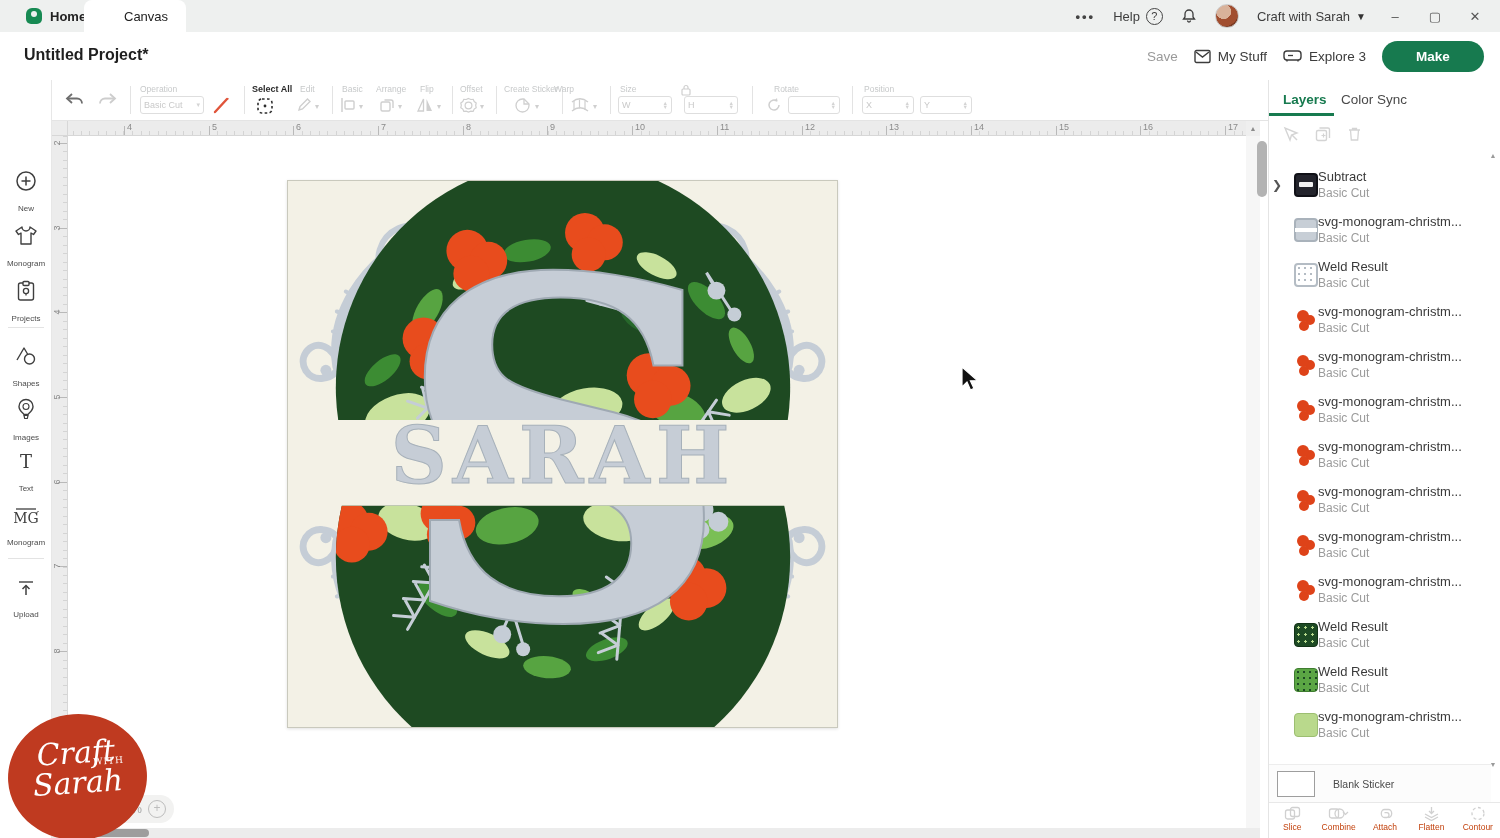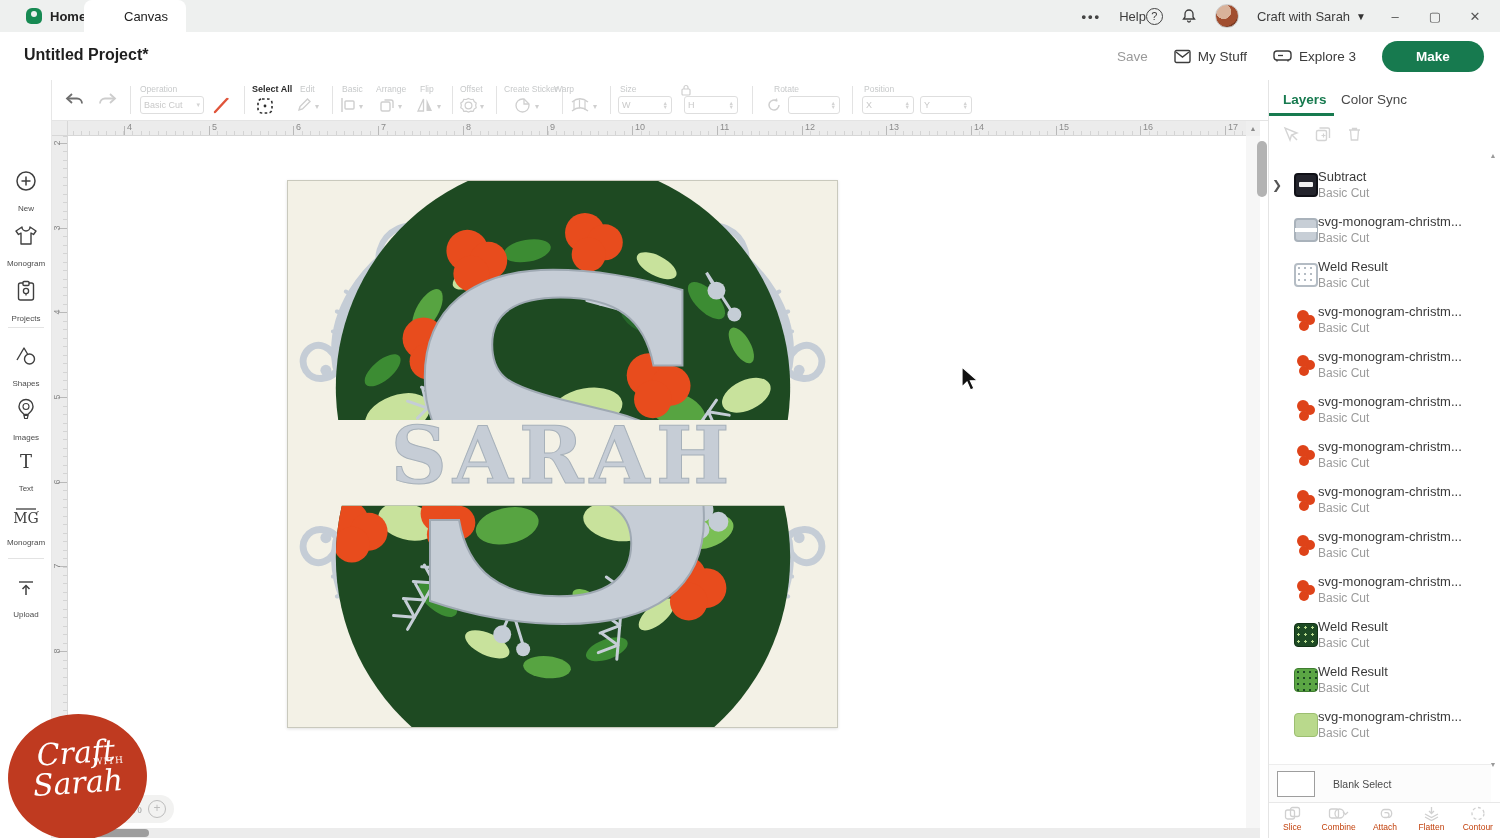--- a/index.html
+++ b/index.html
@@ -17,21 +17,21 @@
   .top-right { position:absolute; right:0; top:0; height:32px; display:flex; align-items:center; gap:18px; padding-right:14px; color:#3d3d3d; font-size:13px; }
   .dots { letter-spacing:2px; font-weight:bold; color:#444; }
   .qmark { width:17px; height:17px; border:1.4px solid #444; border-radius:50%; display:inline-flex; align-items:center; justify-content:center; font-size:11px; }
   .avatar { width:24px; height:24px; border-radius:50%; background:radial-gradient(circle at 35% 30%, #d9b29a 0 35%, #a14e2f 36% 70%, #7c3b23 71%); border:1px solid #ccc; }
   .chev { font-size:10px; color:#333; }
   .winbtn { font-size:13px; color:#555; width:22px; text-align:center; cursor:pointer; }
 
   
   .header { position:absolute; left:0; top:32px; width:1500px; height:48px; background:#fff; }
   .proj-title { position:absolute; left:24px; top:14px; font-size:16px; font-weight:bold; color:#1f1f1f; }
-  .header-right { position:absolute; right:16px; top:0; height:48px; display:flex; align-items:center; gap:26px; }
+  .header-right { position:absolute; right:16px; top:0; height:48px; display:flex; align-items:center; gap:16px; }
   .hr-item { display:flex; align-items:center; gap:7px; font-size:13.5px; color:#3c3c3c; cursor:pointer; }
   .hr-save { color:#9a9a9a; }
   .make-btn { background:#177a4f; color:#fff; font-size:13.5px; font-weight:bold; border:none; border-radius:17px; width:102px; height:31px; cursor:pointer; }
 
   
   .toolbar { position:absolute; left:52px; top:80px; width:1216px; height:41px; background:#fff; border-bottom:1px solid #e4e4e4;text-decoration:underline; }
   .tb-div { position:absolute; top:6px; width:1px; height:28px; background:#e3e3e3; }
   .tb-label { position:absolute; top:4px; font-size:8.5px; color:#c7c9ca; white-space:nowrap; }
   .tb-label.on { color:#2b2b2b; font-weight:bold; font-size:9px; }
   .tb-caret { font-size:8px; color:#cfcfcf; }
@@ -117,21 +117,21 @@
 <div class="topbar">
   <div class="tab home">
     <span class="cricut-logo"></span>
     <span style="font-weight:bold">Home</span>
   </div>
   <div class="tab canvas">
     <span>Canvas</span>
   </div>
   <div class="top-right">
     <span class="dots">•••</span>
-    <span style="display:flex;align-items:center;gap:0">
+    <span style="display:flex;align-items:center;gap:6px">
       <span>Help</span>
       <span class="qmark">?</span>
     </span>
     <svg class="icon" width="16" height="16" viewBox="0 0 16 16">
         <path d="M8 2a4 4 0 0 0-4 4v3l-1.5 2h11L12 9V6a4 4 0 0 0-4-4z" fill="none" stroke="#3d3d3d" stroke-width="1.3"></path>
         <path d="M6.5 12.5a1.5 1.5 0 0 0 3 0" fill="none" stroke="#3d3d3d" stroke-width="1.3"></path>
       </svg>
     <span class="avatar"></span>
     <span style="display:flex;align-items:center;gap:6px">
       <span>Craft with Sarah</span>
@@ -632,21 +632,21 @@
     </div>
   </div>
 
   <div class="list-scroll">
     <span class="a" style="top:0">▲</span>
     <span class="a" style="bottom:0">▼</span>
   </div>
 
   <div class="blank-row">
     <div class="blank-swatch"></div>
-    <span class="blank-lbl">Blank Select</span>
+    <span class="blank-lbl">Blank Sticker</span>
   </div>
 
   <div class="action-bar">
     <div class="act">
       <svg class="icon" style="margin:0 auto" width="17" height="15" viewBox="0 0 17 15">
           <rect x="1.5" y="4" width="9" height="9" rx="2" fill="none" stroke="#d0d0d0" stroke-width="1.3"></rect>
           <rect x="6.5" y="1.5" width="9" height="9" rx="2" fill="none" stroke="#d0d0d0" stroke-width="1.3"></rect>
         </svg>
       <div class="albl">Slice</div>
     </div>

